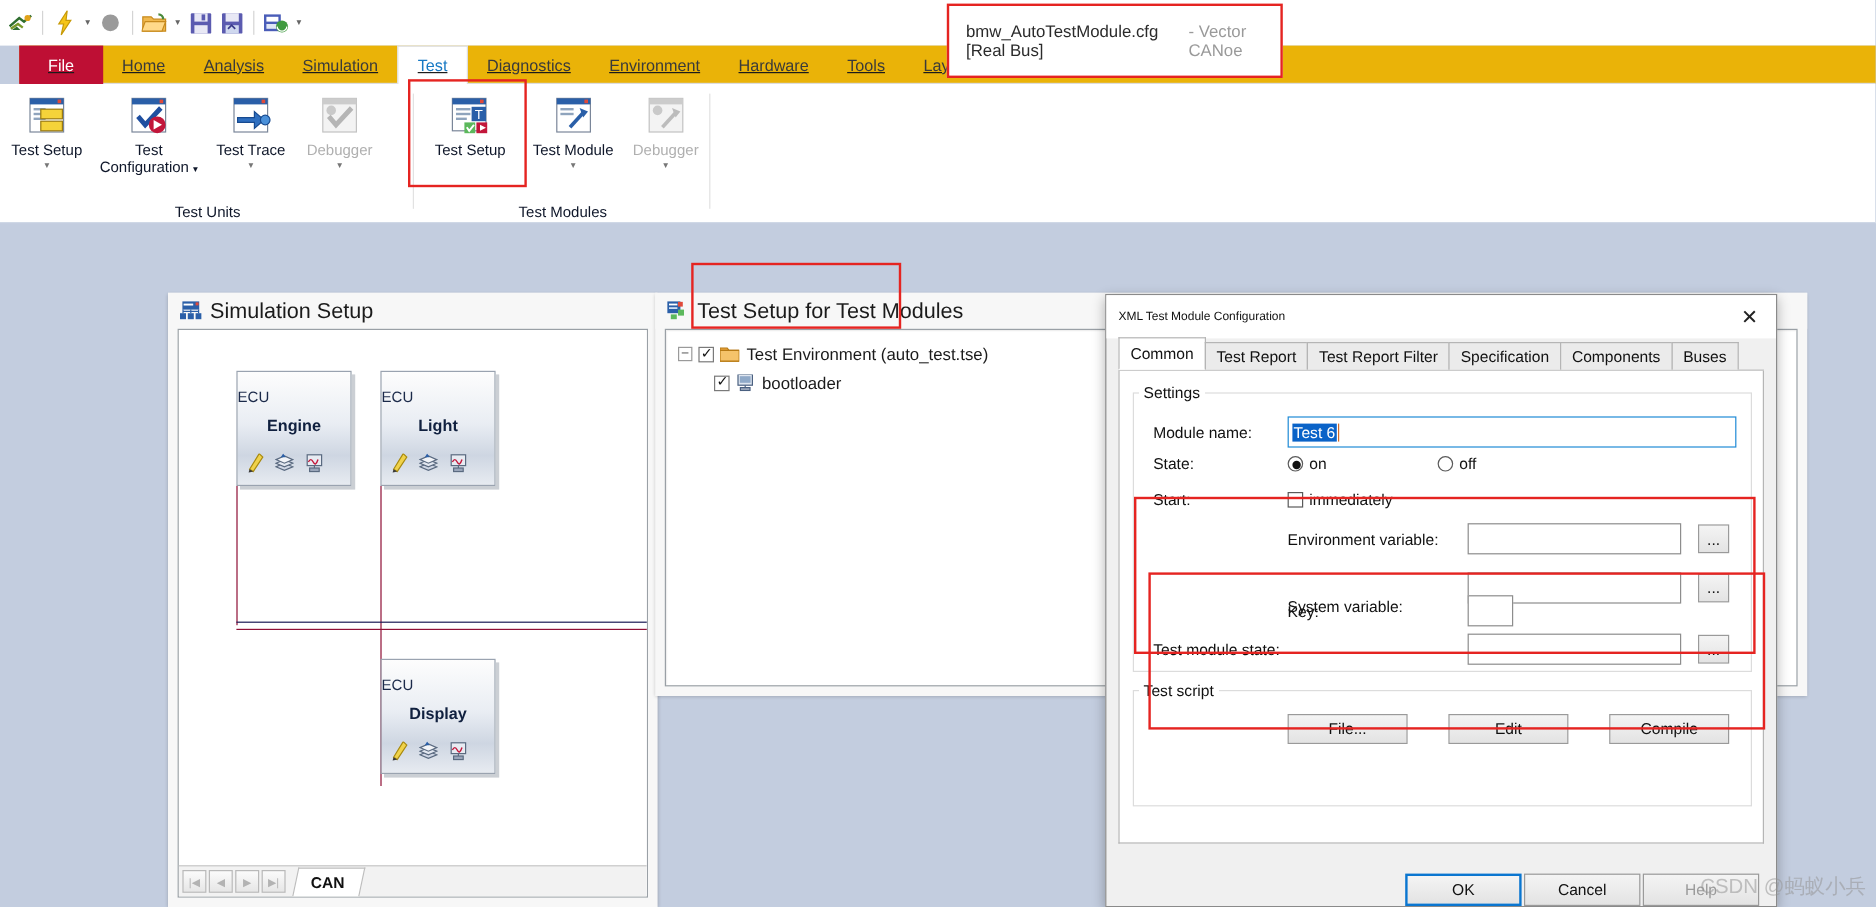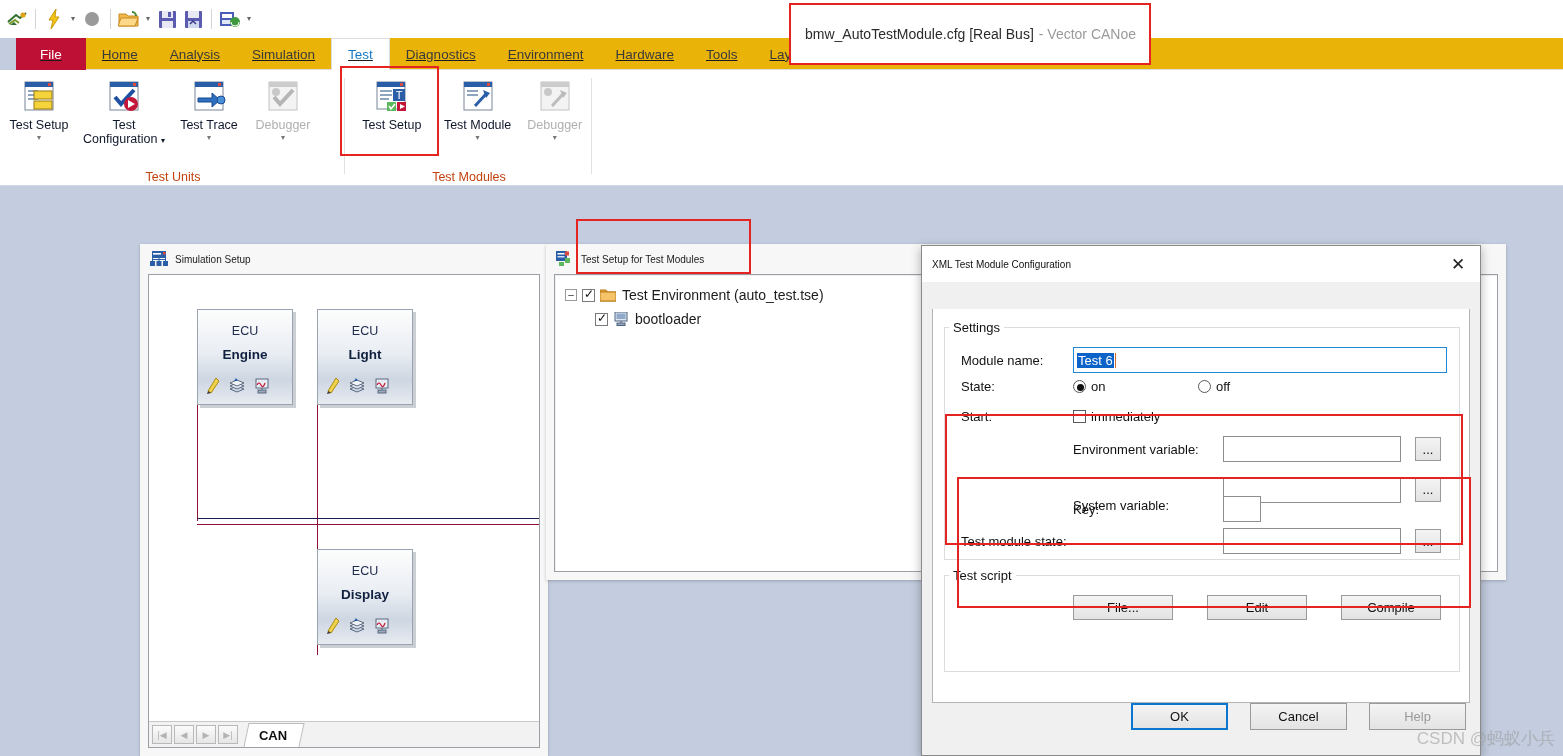--- a/index.html
+++ b/index.html
@@ -36,65 +36,65 @@
                  background:#fff; position:relative; top:0; height:33px; }
 
   
   #ribbon-body {
     position:absolute; left:0; top:70px; width:1563px; height:116px;
     background:#ffffff; border-bottom:1px solid #cfd8e6;
   }
   .rgroup { position:absolute; top:0; height:116px; }
   .rgroup .gitems { display:flex; height:92px; }
   .gcap { position:absolute; bottom:2px; width:100%; text-align:center;
-          font-size:12.5px; color:#c2410c; }
+          font-size:12.5px; color:#0f172a; }
   .gsep { position:absolute; top:8px; width:1px; height:96px; background:#e2e2e2; }
   .rbtn { width:74px; display:flex; flex-direction:column; align-items:center;
           padding-top:8px; }
   .rbtn .ico { width:36px; height:36px; margin-bottom:4px; }
   .rbtn .lbl { font-size:12.5px; color:#0f172a; text-align:center; line-height:14px; }
   .rbtn .lbl.dim { color:#b0b0b0; }
   .rbtn .dcaret { font-size:8px; color:#777; margin-top:1px; }
   .rbtn.wide { width:96px; }
 
   
   #titlebox {
-    position:absolute; left:789px; top:3px; width:362px; height:62px;
+    position:absolute; left:789px; top:3px; width:280px; height:62px;
     border:2px solid #e52421; background:#fff;
     display:flex; align-items:center; padding-left:14px; z-index:40;
     font-size:14px;
   }
   #titlebox .t1 { color:#2b2b2b; }
   #titlebox .t2 { color:#9a9a9a; margin-left:5px; }
 
   
   .annot { position:absolute; border:2px solid #e52421; pointer-events:none; z-index:30; }
 
   
   #desktop { position:absolute; left:0; top:186px; width:1563px; height:570px; background:#c3cddf; }
 
   
   .panel { position:absolute; background:#f7f7f7;
            box-shadow:0 1px 3px rgba(0,0,0,.22); }
   .panel-title { height:30px; display:flex; align-items:center; padding-left:10px;
-                 font-size:10px; color:#1b1b1b; background:#f7f7f7; }
+                 font-size:18px; color:#1b1b1b; background:#f7f7f7; }
   .panel-title .ptico { width:18px; height:16px; margin-right:7px; }
   .panel-body { position:absolute; left:8px; right:8px; top:30px; bottom:8px;
                 background:#fff; border:1px solid #9aa0a6;
                 box-shadow:inset 1px 1px 0 #efefef; overflow:hidden; }
 
   
   #sim-panel { left:140px; top:58px; width:408px; height:512px; }
   #sim-canvas { position:absolute; inset:0; background:#fff; }
 
   .ecu { position:absolute; width:96px; height:96px;
          background:linear-gradient(180deg,#fdfdfd 0%,#e9edf3 46%,#ced6e2 74%,#e7ebf1 100%);
          border:1px solid #9aa3b0;
          box-shadow:3px 3px 0 rgba(140,148,160,.45); }
-  .ecu .e1 { text-align:center; margin-top:14px; font-size:12.5px; color:#1b2a4a; }
+  .ecu .e1 { margin-top:14px; font-size:12.5px; color:#1b2a4a; }
   .ecu .e2 { text-align:center; margin-top:9px; font-size:13.5px; font-weight:bold; color:#10203f; }
   .ecu .icons { position:absolute; left:9px; bottom:7px; display:flex; gap:9px; align-items:flex-end; }
 
   .busline-h { position:absolute; height:1px; }
   .busline-v { position:absolute; width:1px; background:#8f0f36; }
 
   
   #sim-tabs { position:absolute; left:0; right:0; bottom:0; height:26px;
               background:#f2f2f2; border-top:1px solid #c8c8c8; display:flex;
               align-items:center; padding-left:3px; }
@@ -156,22 +156,22 @@
          font-size:13px; color:#111; display:flex; align-items:center;
          justify-content:center; }
   .dots { width:26px; height:24px; }
   .radio { width:13px; height:13px; border:1px solid #5a5a5a; border-radius:50%;
            background:#fff; position:relative; margin-right:5px; }
   .radio.on::after { content:""; position:absolute; left:3px; top:3px; width:7px;
                      height:7px; border-radius:50%; background:#111; }
   .cbox { width:13px; height:13px; border:1px solid #5a5a5a; background:#fff; margin-right:5px; }
 
   #dlg-buttons { position:absolute; left:0; right:0; bottom:0; height:52px;
-                 display:flex; align-items:flex-start; justify-content:flex-end;
-                 padding-right:14px; gap:22px; }
+                 display:flex; align-items:flex-end; justify-content:flex-end;
+                 padding-right:14px; gap:2px; }
   #dlg-buttons .btn { width:97px; height:27px; }
   #dlg-buttons .btn.default { border:2px solid #0a76d0; }
 
   
   #wm { position:absolute; right:8px; bottom:6px; font-size:17px;
         color:rgba(150,150,150,.55); z-index:60; white-space:nowrap; }
 </style>
 </head>
 <body>
 
@@ -547,20 +547,28 @@
   <div class="annot" style="left:576px; top:33px; width:175px; height:55px;"></div>
 
 </div>
 
 <div id="dlg">
   <div id="dlg-title">
     <span class="txt">XML Test Module Configuration</span>
     <span id="dlg-close">✕</span>
   </div>
 
+  <div class="tabstrip">
+    <div class="dtab sel">Common</div>
+    <div class="dtab">Test Report</div>
+    <div class="dtab">Test Report Filter</div>
+    <div class="dtab">Specification</div>
+    <div class="dtab">Components</div>
+    <div class="dtab">Buses</div>
+  </div>
 
   <div id="dlg-page">
 
     <fieldset class="gb" style="left:11px; top:11px; width:516px; height:240px;">
       <legend>Settings</legend>
 
       <div class="row" style="left:16px; top:12px;">
         <span class="lbl" style="width:112px;">Module name:</span>
         <span class="tbox focus" style="width:374px;">
           <span class="sel-text">Test 6</span>

